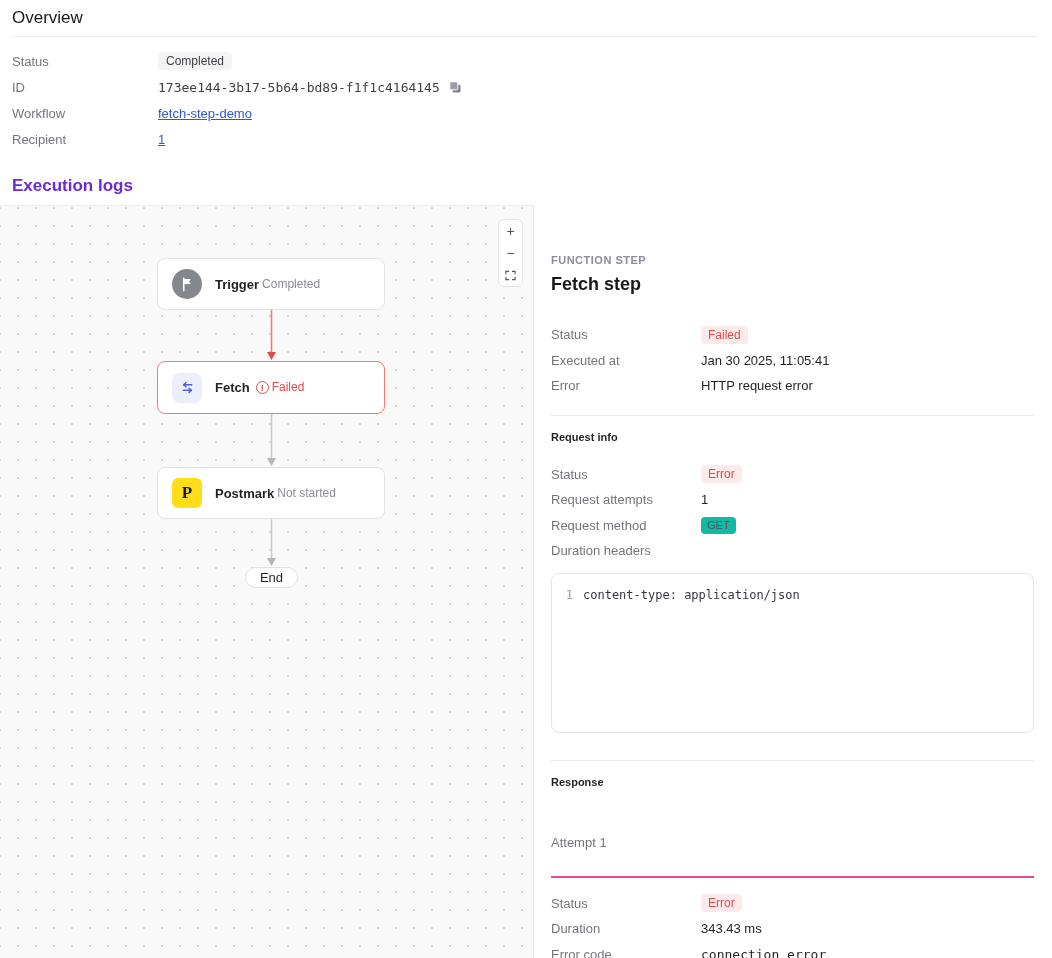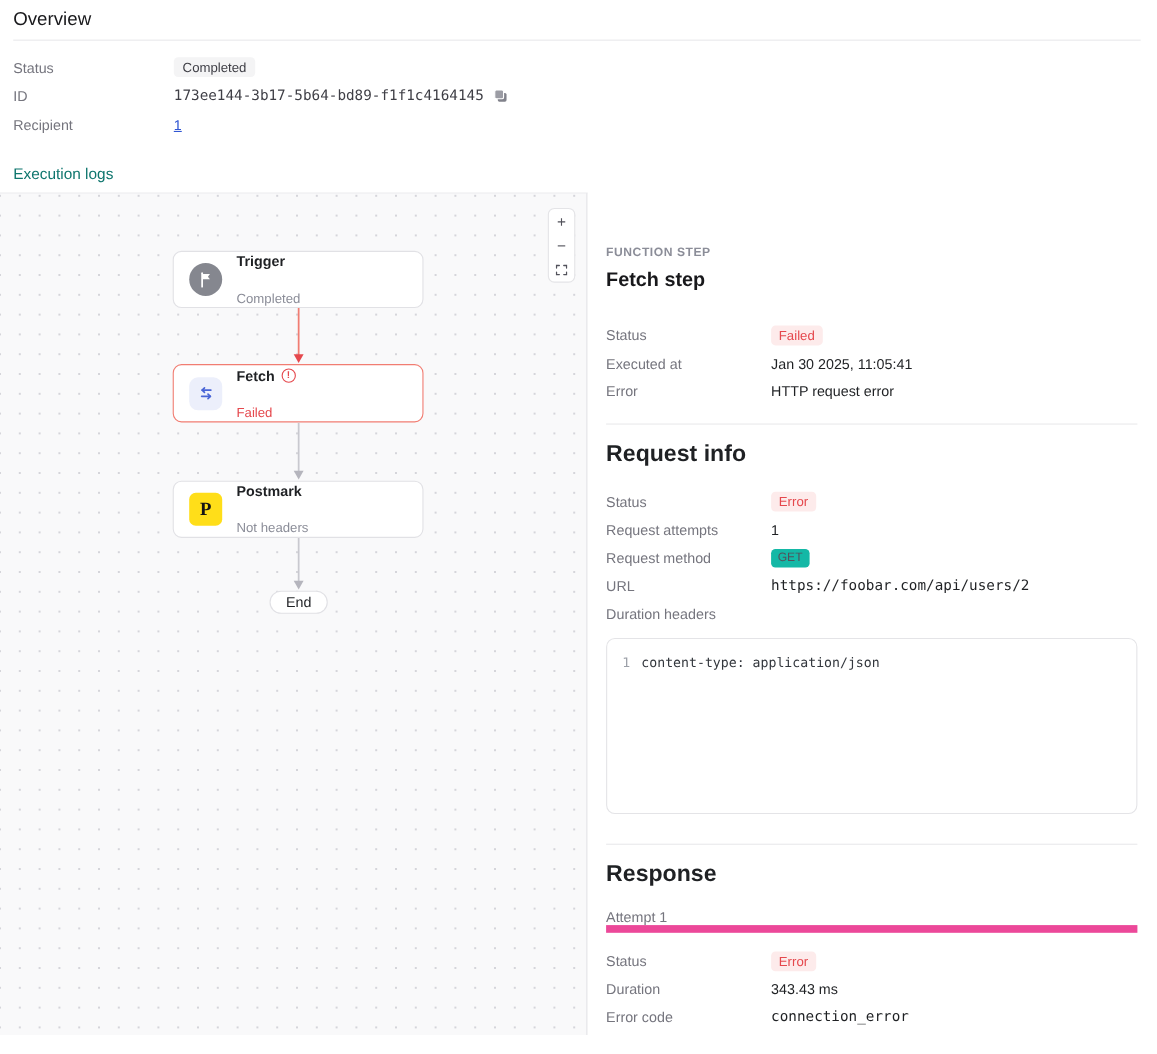--- a/index.html
+++ b/index.html
@@ -22,21 +22,21 @@
   .kv-value { display:flex; align-items:center; gap:8px; color:#3f3f46; }
   .badge-neutral {
     display:inline-block; background:#f4f4f5; color:#3f3f46;
     font-size:12px; line-height:16px; padding:1px 8px; border-radius:4px;
   }
   .id-text { font-size:13px; color:#3f3f46; }
   a.link { color:#3056d3; text-decoration:underline; cursor:pointer; }
   .copy-btn { display:inline-flex; align-items:center; cursor:pointer; border:none; background:none; padding:0; }
 
   
-  .exec-title { font-size:14px; font-weight:400; color:#0f766e; margin:24px 12px 9px 12px; }
+  .exec-title { font-size:17px; font-weight:700; color:#6d28d9; margin:24px 12px 9px 12px; }
   .main { display:flex; align-items:stretch; }
 
   
   .canvas {
     position:relative; width:534px; height:766px; flex:0 0 534px;
     background-color:#f9f9fa;
     background-image:radial-gradient(#d5d5da 1.1px, transparent 1.2px);
     background-size:18px 18px; background-position:9px 11px;
     border-top:1px solid #ededf0; border-right:1px solid #e4e4e7;
   }
@@ -60,21 +60,21 @@
   .node-fetch   { top:155px; height:53px; border-color:#f17d72; }
   .node-postmark{ top:261px; height:52px; }
   .node-icon {
     width:30px; height:30px; flex:0 0 30px;
     display:flex; align-items:center; justify-content:center;
   }
   .icon-circle-gray { background:#85878f; border-radius:50%; }
   .icon-square-blue { background:#eceffb; border-radius:8px; }
   .icon-square-yellow { background:#ffde19; border-radius:6px; }
   .postmark-p { font-family:"Liberation Serif",serif; font-weight:700; font-size:17px; color:#141414; }
-  .node-texts { display:flex; flex-direction:column; gap:19px; }
+  .node-texts { display:flex; flex-direction:row; gap:3px; }
   .node-title-row { display:flex; align-items:center; gap:6px; }
   .node-title { font-size:13px; font-weight:600; color:#1f2124; }
   .node-sub { font-size:12px; color:#8b8d98; }
   .node-sub-failed { color:#e5484d; }
   .warn-circle {
     width:13px; height:13px; border:1.3px solid #e5484d; border-radius:50%;
     color:#e5484d; font-size:9px; font-weight:700; line-height:10px;
     display:flex; align-items:center; justify-content:center;
   }
   .edge { position:absolute; left:264px; }
@@ -98,33 +98,33 @@
   .dvalue { color:#1f2124; }
   .badge-error {
     display:inline-block; background:#fdebeb; color:#e5484d;
     font-size:12px; line-height:16px; padding:1px 7px; border-radius:4px;
   }
   .badge-method {
     display:inline-block; background:#14b8a6; color:#52525b;
     font-size:11px; line-height:15px; padding:1px 6px; border-radius:4px;
   }
   .divider { border-top:1px solid #e9e9eb; margin-top:16px; }
-  .section-title { font-size:21px; font-weight:700; color:#1f2124; margin:15px 0 0 0; }
+  .section-title { font-size:11px; font-weight:700; color:#1f2124; margin:15px 0 0 0; }
   .drows-tight { margin-top:19px; }
   .code-block {
     margin-top:9px; height:160px; border:1px solid #e4e4e7; border-radius:8px;
     background:#fff; padding:14px 12px; font-size:12px; color:#33373d;
     overflow:hidden;
   }
   .code-line { display:flex; gap:10px; }
   .line-no { color:#9ca0a8; min-width:9px; text-align:right; }
   .divider-resp { border-top:1px solid #e9e9eb; margin-top:27px; }
   .attempt-row {
-    margin-top:19px; padding-bottom:0; color:#75757e;
-    border-bottom:7px solid #ec4899;
+    margin-top:47px; padding-bottom:26px; color:#75757e;
+    border-bottom:2px solid #ec4899;
   }
   .drows-resp { margin-top:13px; }
 </style>
 </head>
 <body>
 
 <section class="overview">
   <h1 class="page-title">Overview</h1>
   <div class="hdr-divider"></div>
 
@@ -138,20 +138,26 @@
     <div class="kv-row">
       <div class="kv-label">ID</div>
       <div class="kv-value">
         <span class="mono id-text">173ee144-3b17-5b64-bd89-f1f1c4164145</span>
         <button class="copy-btn">
           <svg width="14" height="14" viewBox="0 0 14 14">
             <rect x="4.5" y="4.5" width="8" height="8" rx="1.5" fill="#81828b"></rect>
             <rect x="1.8" y="1.8" width="8" height="8" rx="1.5" fill="#9b9ca4" stroke="#ffffff" stroke-width="1"></rect>
           </svg>
         </button>
+      </div>
+    </div>
+    <div class="kv-row">
+      <div class="kv-label">Workflow</div>
+      <div class="kv-value">
+        <a class="link">fetch-step-demo</a>
       </div>
     </div>
     <div class="kv-row">
       <div class="kv-label">Recipient</div>
       <div class="kv-value">
         <a class="link">1</a>
       </div>
     </div>
   </div>
 </section>
@@ -219,21 +225,21 @@
     </svg>
 
     <div class="node node-postmark">
       <div class="node-icon icon-square-yellow">
         <span class="postmark-p">P</span>
       </div>
       <div class="node-texts">
         <div class="node-title-row">
           <span class="node-title">Postmark</span>
         </div>
-        <span class="node-sub">Not headers</span>
+        <span class="node-sub">Not started</span>
       </div>
     </div>
 
     <svg class="edge edge-3" width="15" height="48">
       <line x1="7.5" y1="0" x2="7.5" y2="40" stroke="#c9c9cf" stroke-width="1.6"></line>
       <polygon points="3,39 12,39 7.5,47" fill="#b5b5bd"></polygon>
     </svg>
 
     <div class="end-pill">End</div>
   </div>
@@ -267,24 +273,20 @@
       </div>
       <div class="drow">
         <div class="dlabel">Request attempts</div>
         <span class="dvalue">1</span>
       </div>
       <div class="drow">
         <div class="dlabel">Request method</div>
         <span class="badge-method">GET</span>
       </div>
       <div class="drow">
-        <div class="dlabel">URL</div>
-        <span class="dvalue mono">https://foobar.com/api/users/2</span>
-      </div>
-      <div class="drow">
         <div class="dlabel">Duration headers</div>
       </div>
     </div>
 
     <div class="code-block mono">
       <div class="code-line">
         <span class="line-no">1</span>
         <span class="code-text">content-type: application/json</span>
       </div>
     </div>

